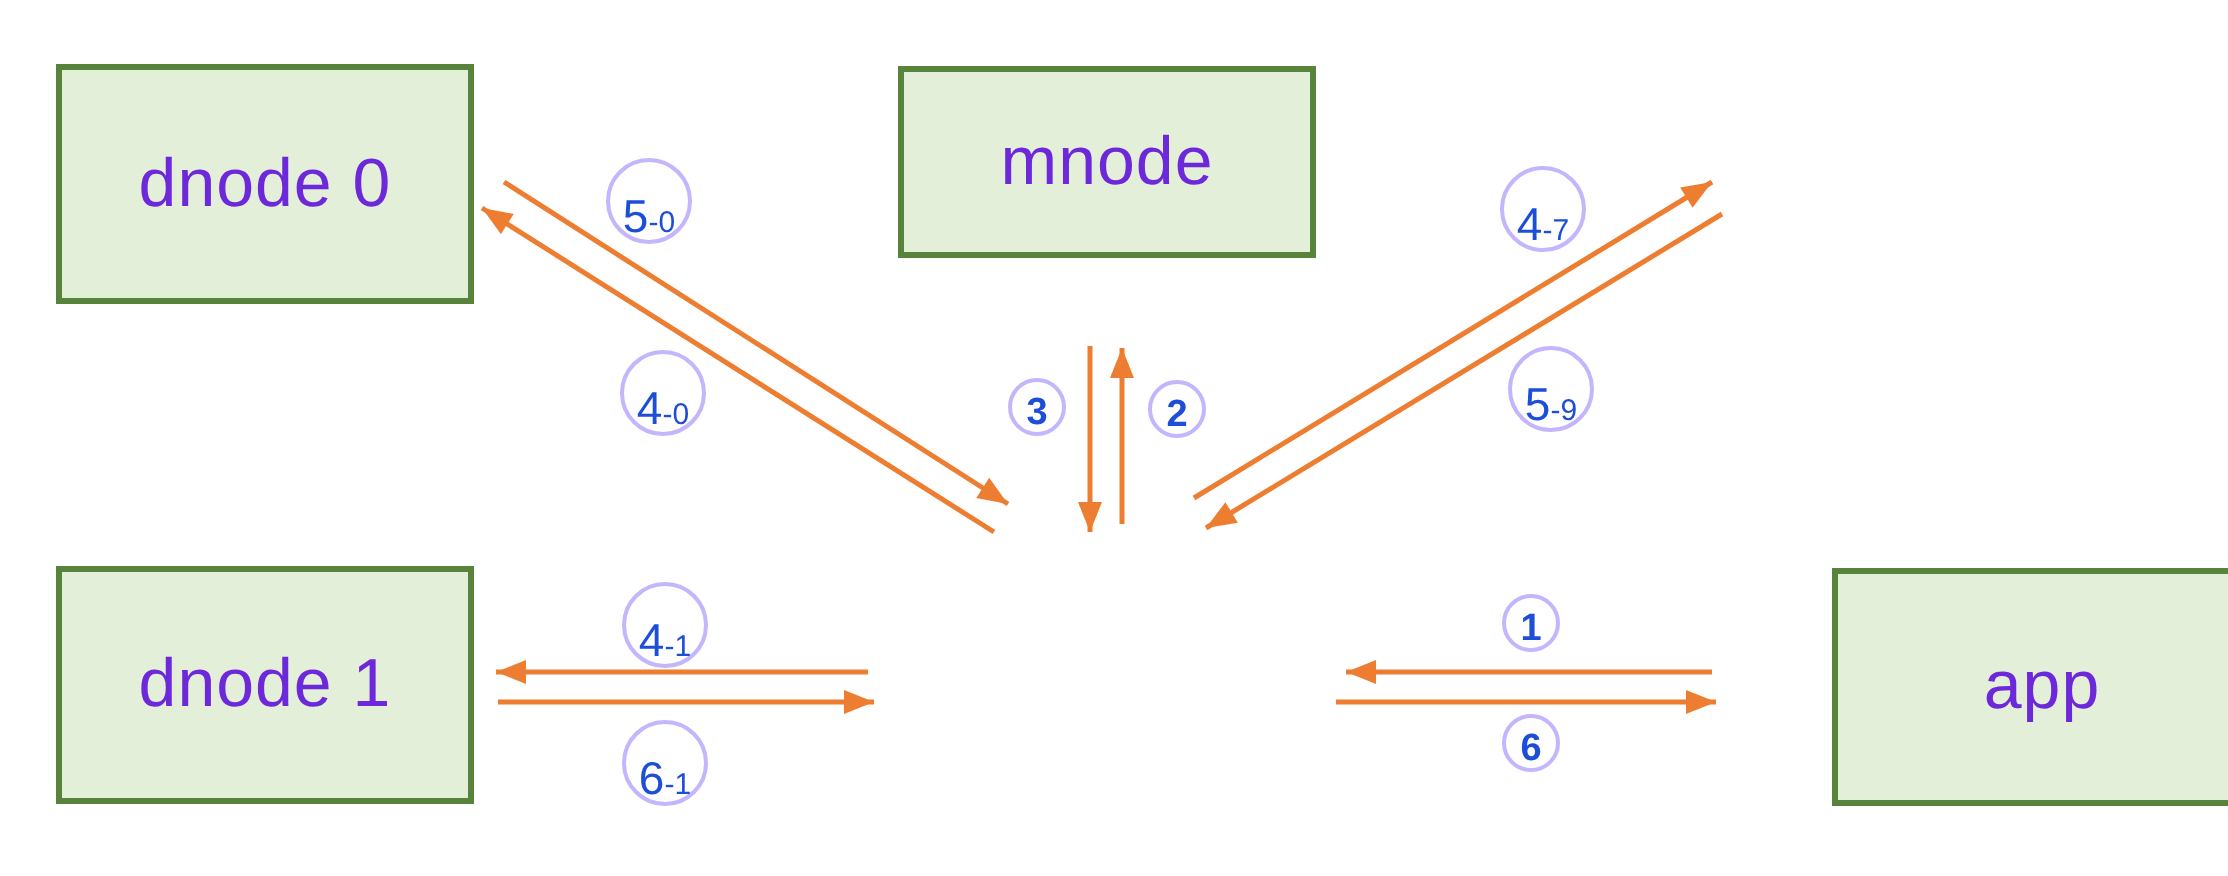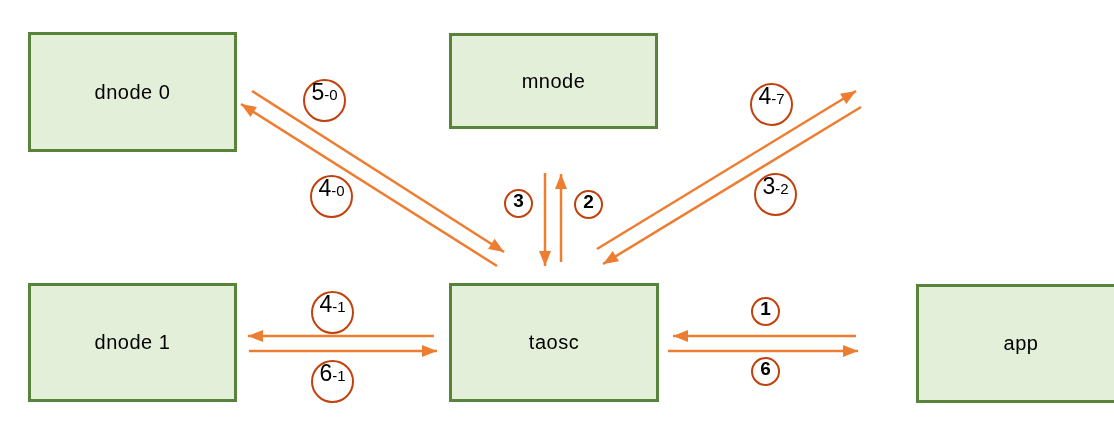--- a/index.html
+++ b/index.html
@@ -25,35 +25,35 @@
   .node {
     position: absolute;
     box-sizing: border-box;
     background: #e4efda;
     border: 3px solid #57833a;
     display: flex;
     align-items: center;
     justify-content: center;
   }
   .node-label {
-    font-size: 20px;
-    color: #000000;
+    font-size: 34px;
+    color: #6d28d9;
     letter-spacing: 0.5px;
     white-space: nowrap;
   }
   .badge {
     position: absolute;
     box-sizing: border-box;
     background: #ffffff;
-    border: 2px solid #c2410c;
+    border: 2px solid #c4b5fd;
     border-radius: 50%;
     display: flex;
-    align-items: flex-start;
+    align-items: flex-end;
     justify-content: center;
-    color: #000000;
+    color: #1d4ed8;
   }
   .badge span {
     display: block;
     line-height: 1;
     white-space: nowrap;
   }
   .badge.duo {
     width: 43px;
     height: 43px;
   }
@@ -103,44 +103,41 @@
 
   <div class="node" style="left:28px;top:32px;width:209px;height:120px">
     <span class="node-label">dnode 0</span>
   </div>
   <div class="node" style="left:449px;top:33px;width:209px;height:96px">
     <span class="node-label">mnode</span>
   </div>
   <div class="node" style="left:28px;top:283px;width:209px;height:119px">
     <span class="node-label">dnode 1</span>
   </div>
-  <div class="node" style="left:449px;top:283px;width:210px;height:119px">
-    <span class="node-label">taosc</span>
-  </div>
   <div class="node" style="left:916px;top:284px;width:210px;height:119px">
     <span class="node-label">app</span>
   </div>
 
   <div class="badge duo" style="left:303px;top:79px">
       <span>5-0</span>
     </div>
   <div class="badge duo" style="left:310px;top:175px">
       <span>4-0</span>
     </div>
   <div class="badge solo" style="left:504px;top:189px">
       <span>3</span>
     </div>
   <div class="badge solo" style="left:574px;top:190px">
       <span>2</span>
     </div>
   <div class="badge duo" style="left:750px;top:83px">
       <span>4-7</span>
     </div>
   <div class="badge duo" style="left:754px;top:173px">
-      <span>3-2</span>
+      <span>5-9</span>
     </div>
   <div class="badge duo" style="left:311px;top:291px">
       <span>4-1</span>
     </div>
   <div class="badge duo" style="left:311px;top:360px">
       <span>6-1</span>
     </div>
   <div class="badge solo" style="left:751px;top:297px">
       <span>1</span>
     </div>

